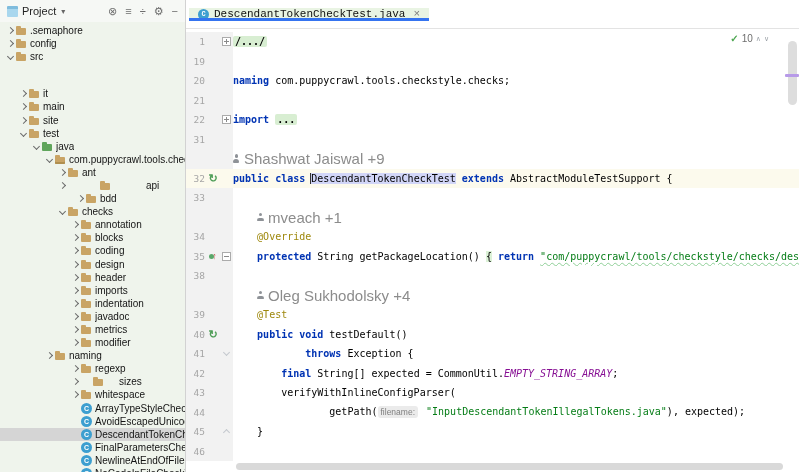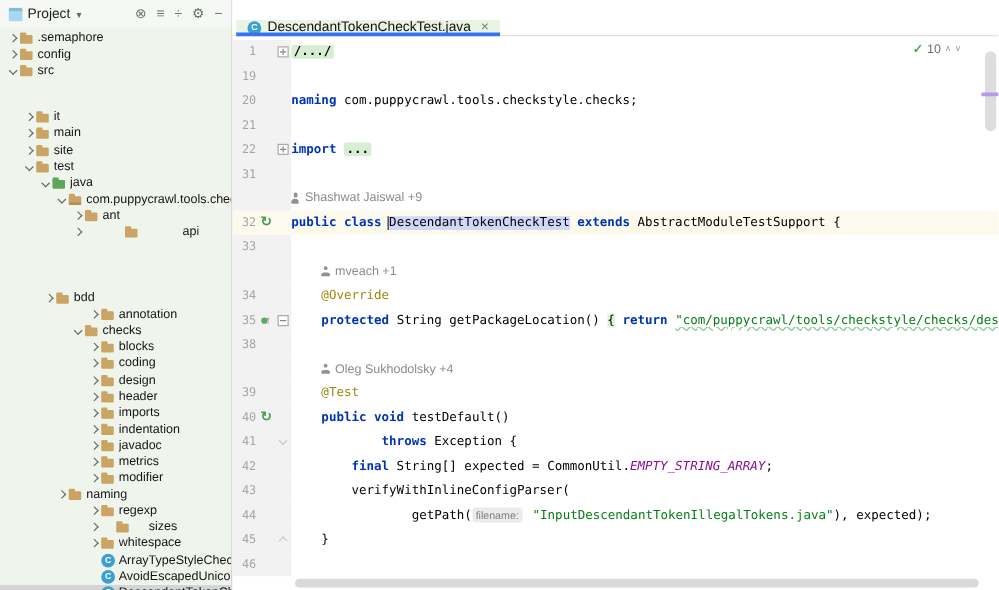--- a/index.html
+++ b/index.html
@@ -25,21 +25,21 @@
   .ticon.folder::after,.ticon.folder-test::after,.ticon.package::after{content:"";position:absolute;top:3px;left:0;right:1px;bottom:1px;border-radius:1px;background:#C9A465;}
   .ticon.folder-test::before{background:#5FA55B;}
   .ticon.folder-test::after{background:#5FA55B;}
   .ticon.package::after{background:#C9A465;box-shadow:inset 0 -2px 0 #B08F4F;}
   .ticon.class{border-radius:50%;background:#3D9FD0;}
   .ticon.class::after{content:"C";position:absolute;top:0;left:0;right:0;bottom:0;color:#fff;font-size:7px;font-weight:bold;text-align:center;line-height:11px;}
   .tlabel{overflow:hidden;text-overflow:clip;}
 
   
   .main{flex:1;display:flex;flex-direction:column;position:relative;background:#fff;min-width:0;}
-  .tabbar{height:28px;flex:0 0 28px;border-bottom:1px solid #E3E3E3;display:flex;align-items:flex-end;padding-left:3px;background:#fff;}
+  .tabbar{height:28px;flex:0 0 28px;border-bottom:1px solid #E3E3E3;display:flex;align-items:center;padding-left:3px;background:#fff;font-family:Liberation Mono, monospace;}
   .tab{display:flex;align-items:center;gap:5px;padding:0 9px;background:#E9F4E3;position:relative;font-size:11px;color:#111;}
   .tab::after{content:"";position:absolute;left:0;right:0;bottom:-1px;height:3px;background:#3574F0;}
   .tab .ticon{margin:0;}
   .close{color:#7A7A7A;font-size:11px;margin-left:3px;}
 
   .editor{flex:1;position:relative;overflow:hidden;padding-top:3px;}
   .crow,.arow{height:19.5px;display:flex;align-items:center;}
   .crow.caret{background:#FCFAED;}
   .gut{width:47px;flex:0 0 47px;align-self:stretch;background:#F2F2F2;display:flex;align-items:center;}
   .crow.caret .gut{background:transparent;}
@@ -50,21 +50,21 @@
   .code{font-family:"DejaVu Sans Mono",monospace;font-size:10px;line-height:19.5px;white-space:pre;color:#000;flex:1;overflow:hidden;}
   .kw{color:#0033B3;font-weight:bold;}
   .str{color:#067D17;}
   .wavy{text-decoration:underline wavy #8FCF97 1px;text-underline-offset:2px;}
   .ann{color:#9E880D;}
   .fld{color:#871094;font-style:italic;}
   .chip{background:#D8EED2;font-weight:bold;border-radius:2px;padding:0 2px;}
   .hl{background:#D2D6F8;box-shadow:-1px 0 0 #333;}
   .brace{background:#DCF2D7;}
   .inlay{font-family:"Liberation Sans",sans-serif;font-size:8.5px;background:#EBEBEB;color:#7E7E7E;border-radius:3px;padding:1px 3px;margin-right:2px;}
-  .acontent{display:flex;align-items:center;gap:4px;color:#8C8C8C;font-size:10px;}
+  .acontent{display:flex;align-items:center;gap:4px;color:#8C8C8C;font-size:15px;}
   .av{width:7px;height:9px;position:relative;flex:0 0 7px;}
   .av::before{content:"";position:absolute;top:0;left:1.8px;width:3.6px;height:3.6px;border-radius:50%;background:#8E9297;}
   .av::after{content:"";position:absolute;bottom:0.5px;left:0.3px;width:6.2px;height:3.6px;border-radius:3px 3px 1px 1px;background:#8E9297;}
   .runic{color:#4F9E58;font-weight:bold;font-size:11px;line-height:1;}
   .ovr{display:flex;align-items:center;}
   .ovr .dot{width:5px;height:5px;border-radius:50%;background:#59A869;margin-right:-2px;}
   .ovr .arr{color:#C4554D;font-weight:bold;font-size:9px;font-style:normal;line-height:1;}
   .fbox{width:7px;height:7px;border:1px solid #ABABAB;background:#fff;position:relative;box-sizing:content-box;}
   .fbox::before{content:"";position:absolute;left:1px;right:1px;top:3px;height:1px;background:#8A8A8A;}
   .fbox.plus::after{content:"";position:absolute;top:1px;bottom:1px;left:3px;width:1px;background:#8A8A8A;}
@@ -147,34 +147,34 @@
         <div class="trow" style="padding-left: 57px;">
           <span class="chev c"></span>
           <span class="ticon folder"></span>
           <span class="tlabel">ant</span>
         </div>
         <div class="trow" style="padding-left: 57px; gap: 32px;">
           <span class="chev c"></span>
           <span class="ticon folder"></span>
           <span class="tlabel">api</span>
         </div>
-        <div class="trow" style="padding-left: 34px; margin-top: 40px;">
+        <div class="trow" style="padding-left: 75px;">
           <span class="chev c"></span>
           <span class="ticon folder"></span>
           <span class="tlabel">bdd</span>
-        </div>
-        <div class="trow" style="padding-left: 70px;">
-          <span class="chev c"></span>
-          <span class="ticon folder"></span>
-          <span class="tlabel">annotation</span>
         </div>
         <div class="trow" style="padding-left: 57px;">
           <span class="chev e"></span>
           <span class="ticon folder"></span>
           <span class="tlabel">checks</span>
+        </div>
+        <div class="trow" style="padding-left: 70px;">
+          <span class="chev c"></span>
+          <span class="ticon folder"></span>
+          <span class="tlabel">annotation</span>
         </div>
         <div class="trow" style="padding-left: 70px;">
           <span class="chev c"></span>
           <span class="ticon folder"></span>
           <span class="tlabel">blocks</span>
         </div>
         <div class="trow" style="padding-left: 70px;">
           <span class="chev c"></span>
           <span class="ticon folder"></span>
           <span class="tlabel">coding</span>

